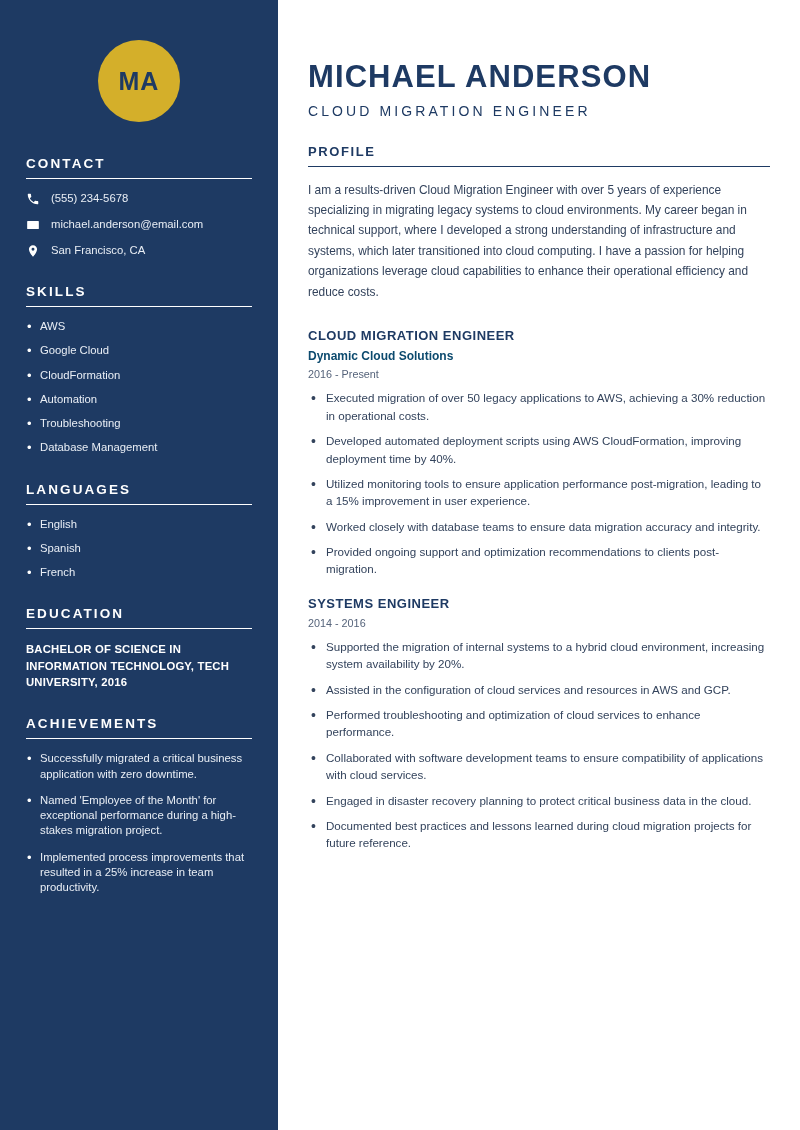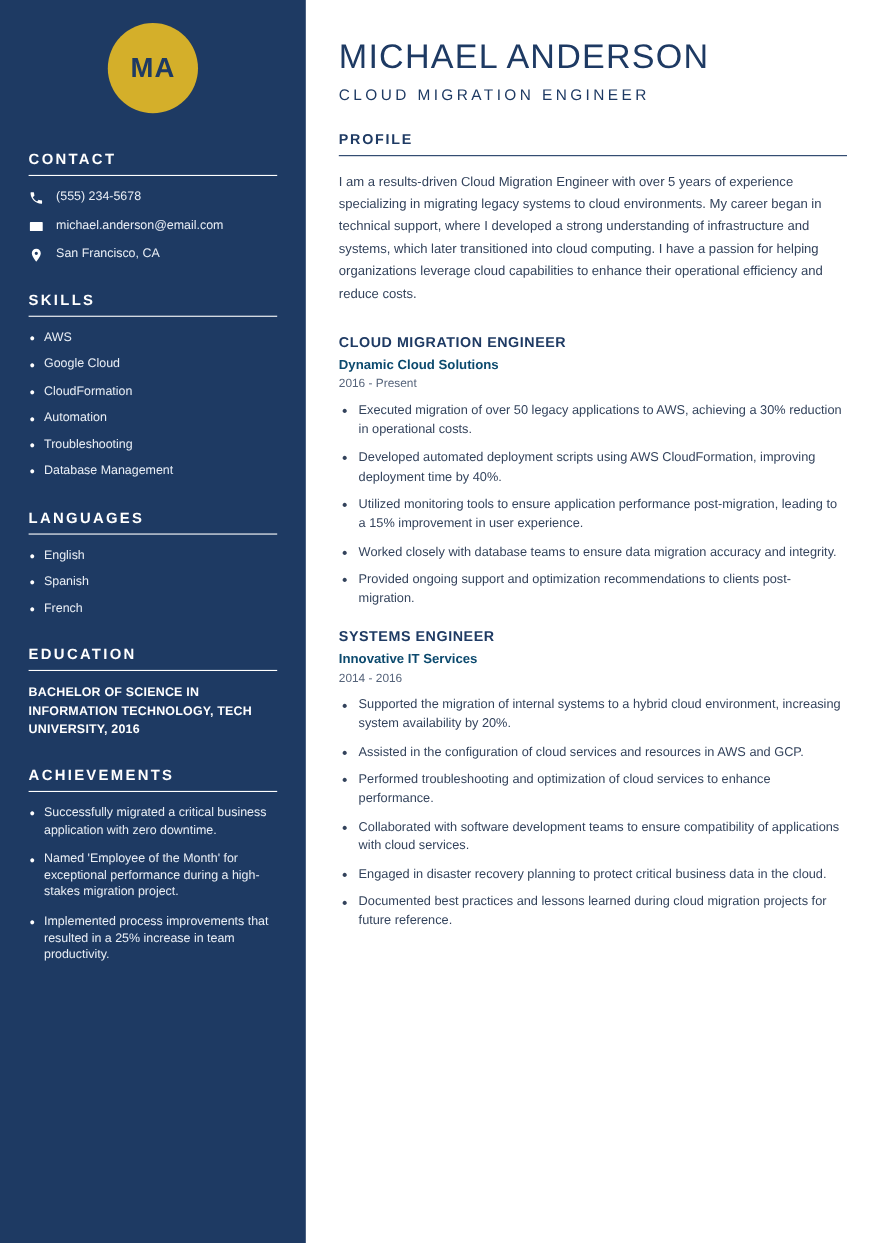--- a/index.html
+++ b/index.html
@@ -22,21 +22,21 @@
   .sidebar {
     width: 278px;
     background: #1e3a63;
     color: #ffffff;
     padding: 0 0 30px 0;
     position: relative;
   }
   .avatar-wrap {
     display: flex;
     justify-content: center;
-    padding-top: 21px;
+    padding-top: 40px;
     padding-bottom: 34px;
   }
   .avatar {
     width: 82px;
     height: 82px;
     border-radius: 50%;
     background: #d4af2a;
     color: #1e3a63;
     display: flex;
     align-items: center;
@@ -106,24 +106,25 @@
 
   
   .main {
     flex: 1;
     padding: 36px 30px 30px 30px;
     color: #20324f;
     background: #ffffff;
   }
   .name {
     font-size: 31px;
-    font-weight: normal;
+    font-weight: bold;
     letter-spacing: 1.1px;
     color: #1e3a63;
     line-height: 1.05;
+    margin-top: 25px;
   }
   .job-title {
     font-size: 14px;
     letter-spacing: 3.1px;
     color: #1e3a63;
     margin-top: 9px;
     margin-bottom: 25px;
   }
   .sec-heading {
     font-size: 13px;
@@ -276,21 +277,20 @@
           <li>Executed migration of over 50 legacy applications to AWS, achieving a 30% reduction in operational costs.</li>
           <li>Developed automated deployment scripts using AWS CloudFormation, improving deployment time by 40%.</li>
           <li>Utilized monitoring tools to ensure application performance post-migration, leading to a 15% improvement in user experience.</li>
           <li>Worked closely with database teams to ensure data migration accuracy and integrity.</li>
           <li>Provided ongoing support and optimization recommendations to clients post-migration.</li>
         </ul>
       </div>
 
       <div class="exp-entry">
         <div class="job-role">SYSTEMS ENGINEER</div>
-        <div class="job-company">Innovative IT Services</div>
         <div class="job-dates">2014 - 2016</div>
         <ul class="job-points">
           <li>Supported the migration of internal systems to a hybrid cloud environment, increasing system availability by 20%.</li>
           <li>Assisted in the configuration of cloud services and resources in AWS and GCP.</li>
           <li>Performed troubleshooting and optimization of cloud services to enhance performance.</li>
           <li>Collaborated with software development teams to ensure compatibility of applications with cloud services.</li>
           <li>Engaged in disaster recovery planning to protect critical business data in the cloud.</li>
           <li>Documented best practices and lessons learned during cloud migration projects for future reference.</li>
         </ul>
       </div>

